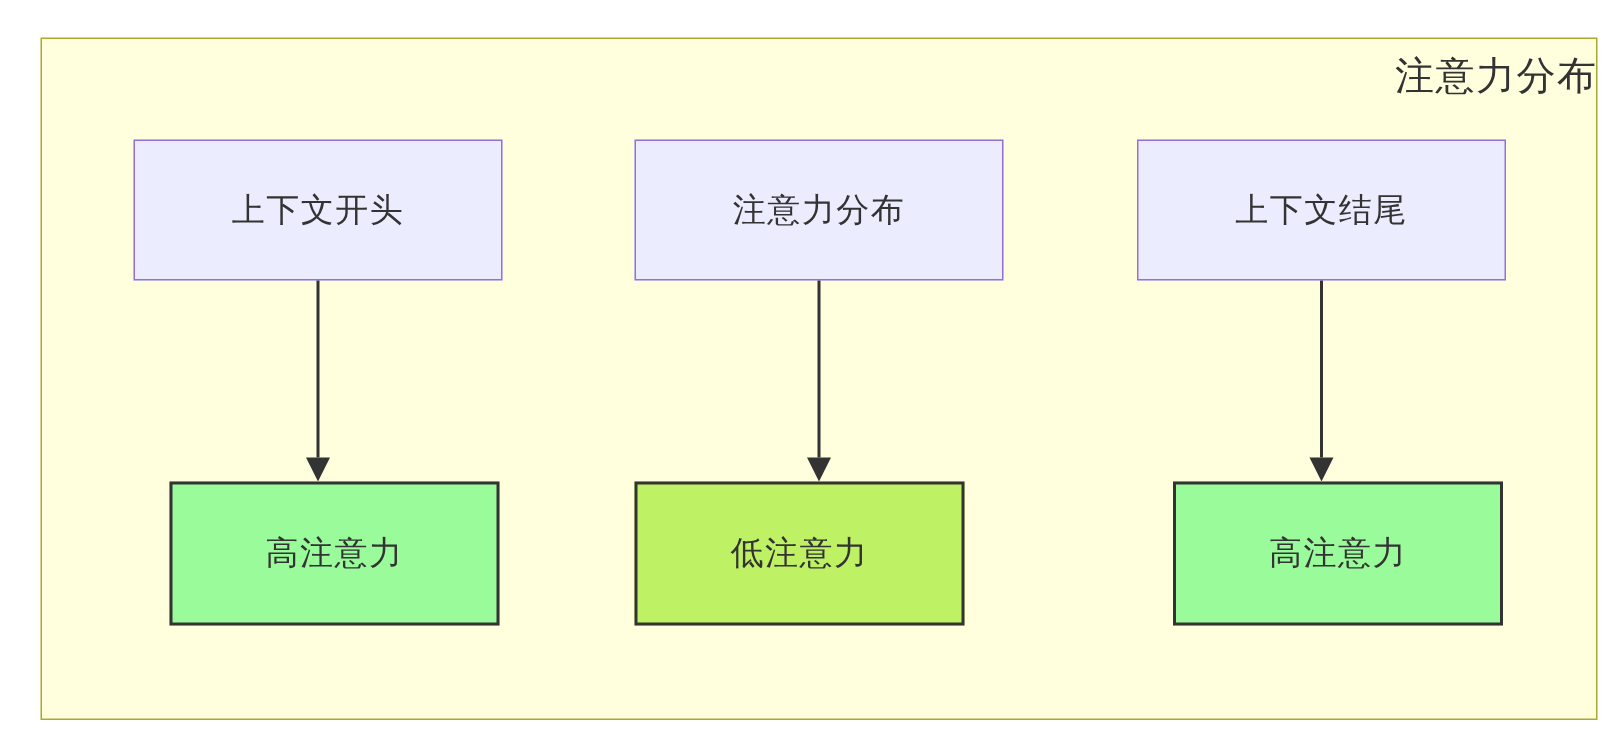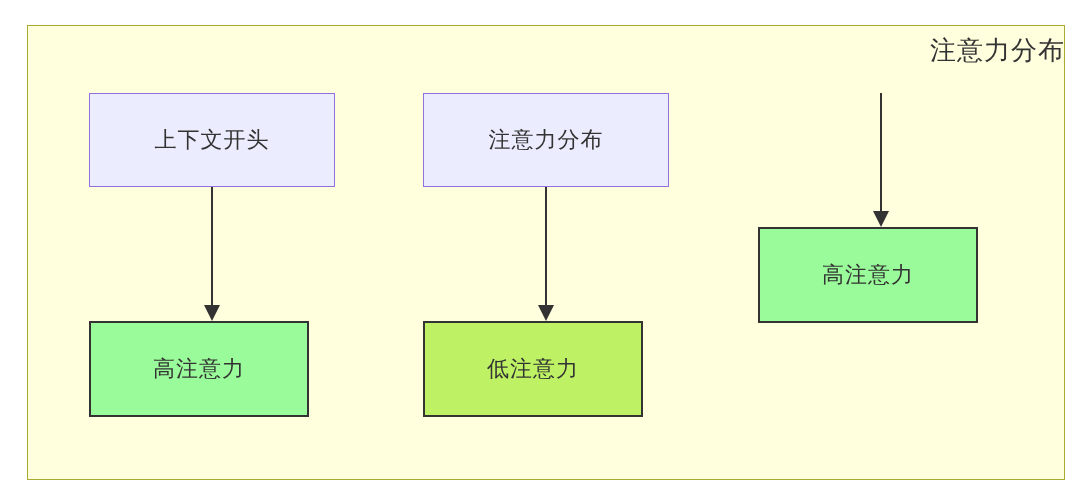--- a/index.html
+++ b/index.html
@@ -77,21 +77,21 @@
     height: 0;
     border-left: 8px solid transparent;
     border-right: 8px solid transparent;
     border-top: 16px solid #333333;
   }
   .target-node {
     width: 220px;
     height: 96px;
     border: 2.5px solid #333333;
   }
-  .target-high { background: #99fb99; }
+  .target-high { background: #99fb99; margin-left: 24px; }
   .target-low  { background: #bef264; }
 </style>
 </head>
 <body>
 
 <div class="canvas">
   <div class="cluster"></div>
   <div class="diagram-title">注意力分布</div>
 
   <div class="column col-0">
@@ -106,19 +106,20 @@
   <div class="column col-1">
     <div class="node source-node">注意力分布</div>
     <div class="arrow">
       <div class="arrow-line"></div>
       <div class="arrow-head"></div>
     </div>
     <div class="node target-node target-low">低注意力</div>
   </div>
 
   <div class="column col-2">
+    <div class="node source-node">上下文结尾</div>
     <div class="arrow">
       <div class="arrow-line"></div>
       <div class="arrow-head"></div>
     </div>
     <div class="node target-node target-high">高注意力</div>
   </div>
 </div>
 
 </body></html>

